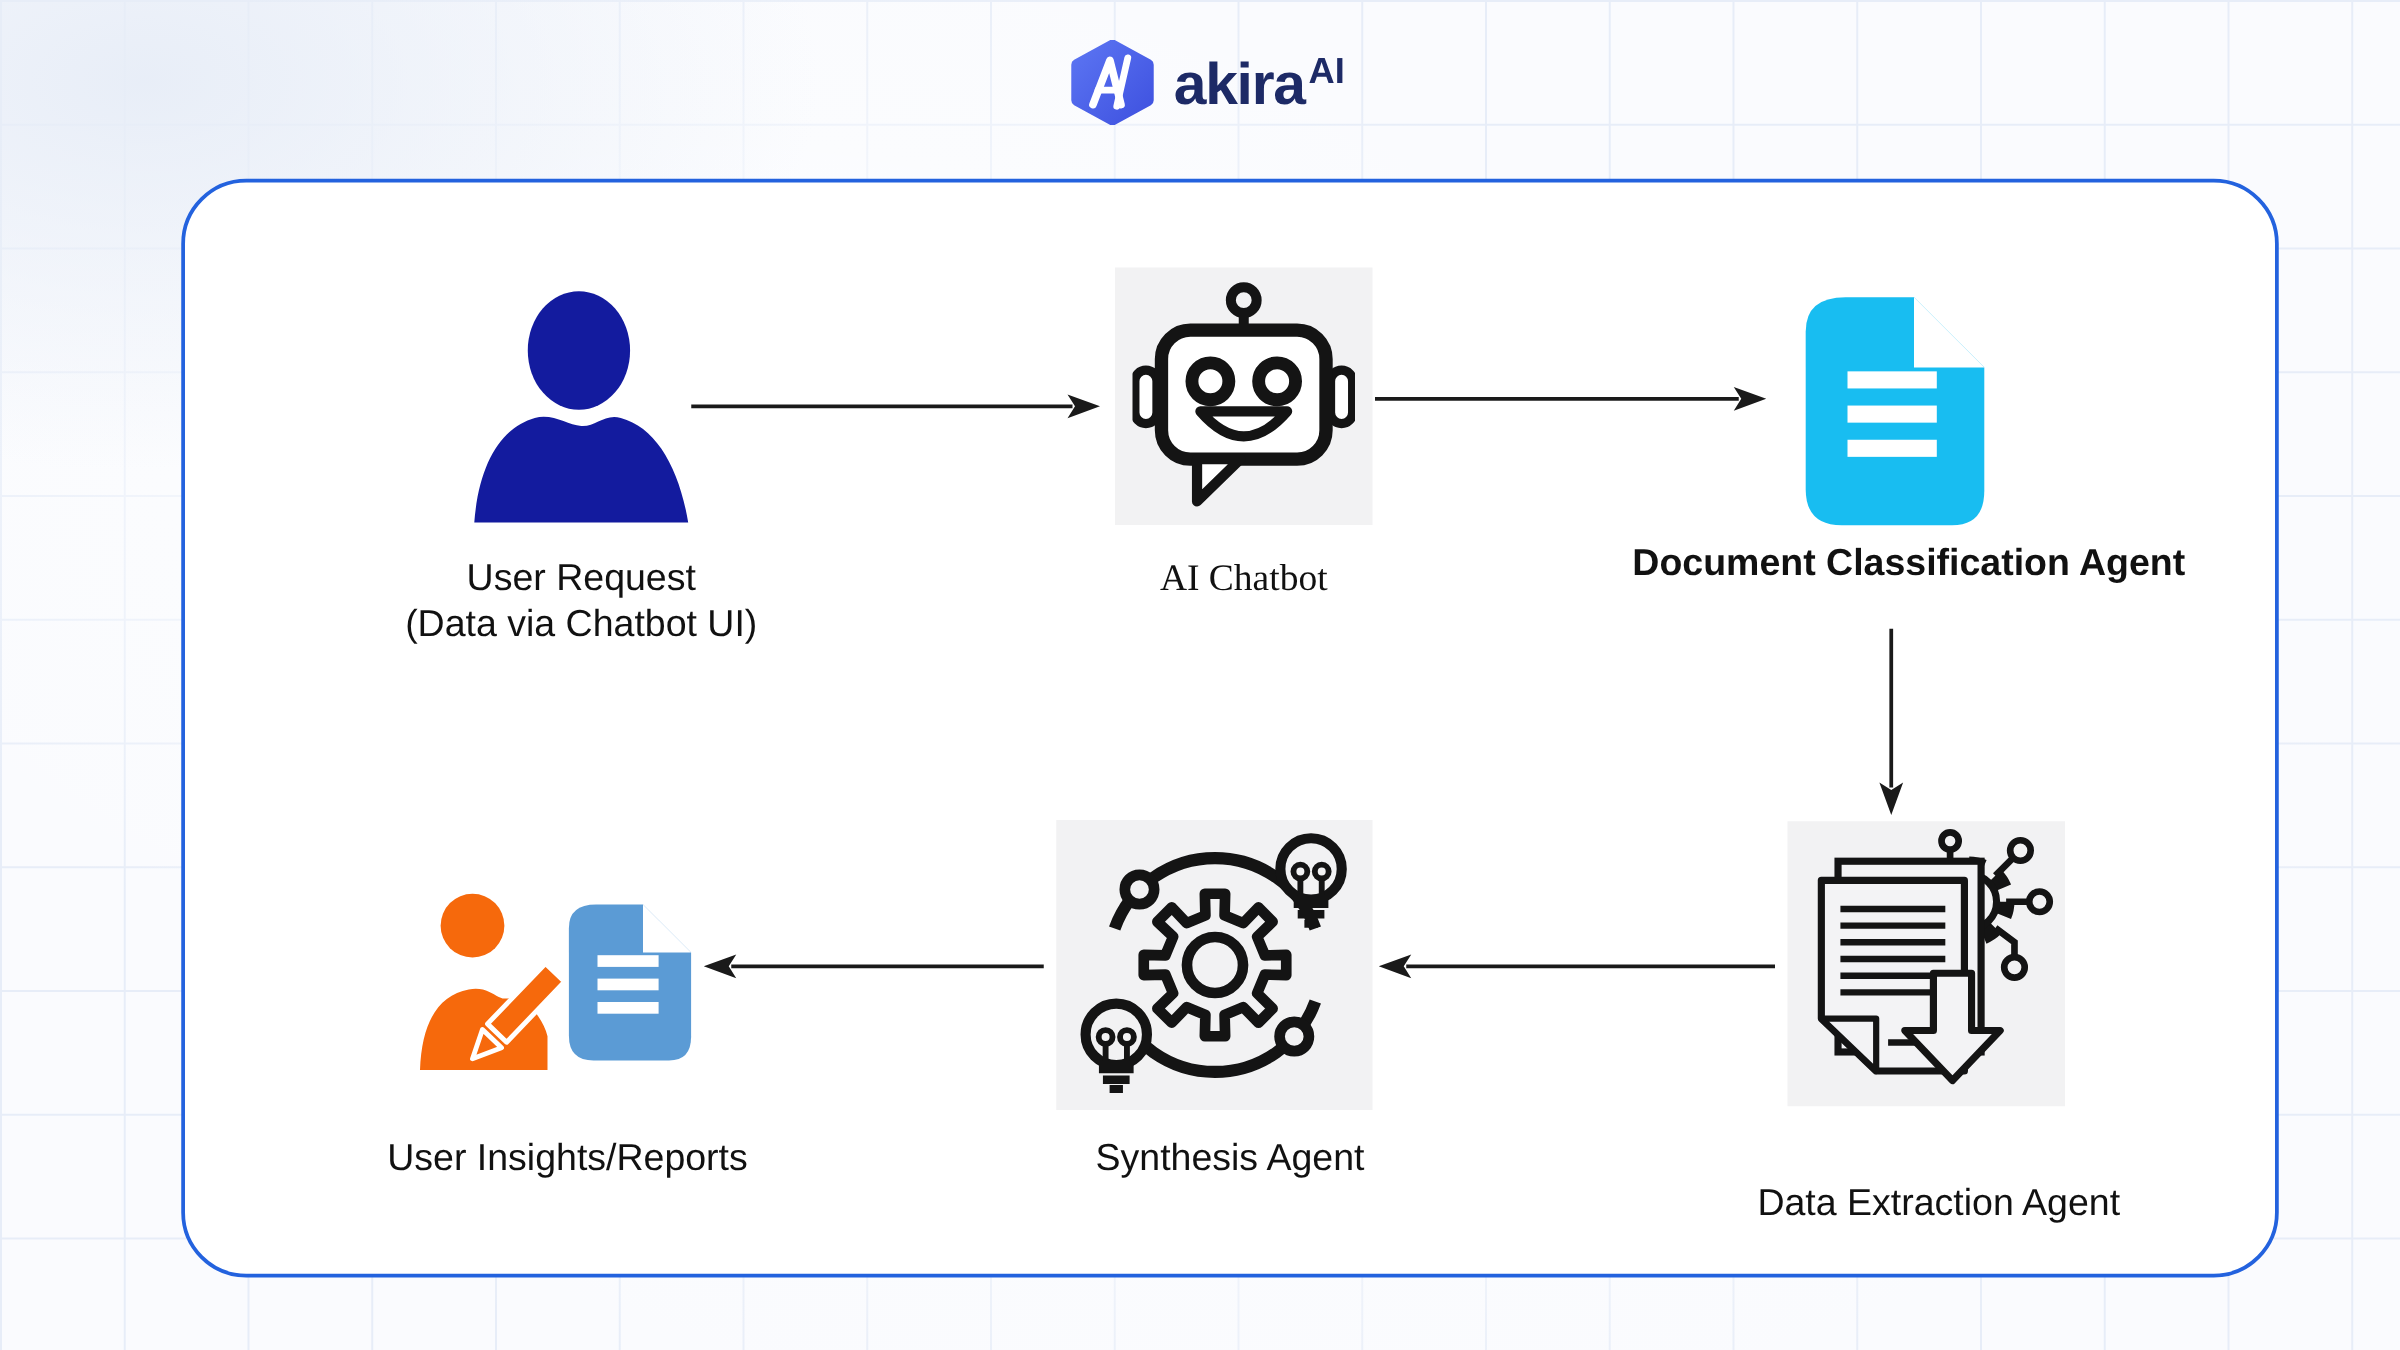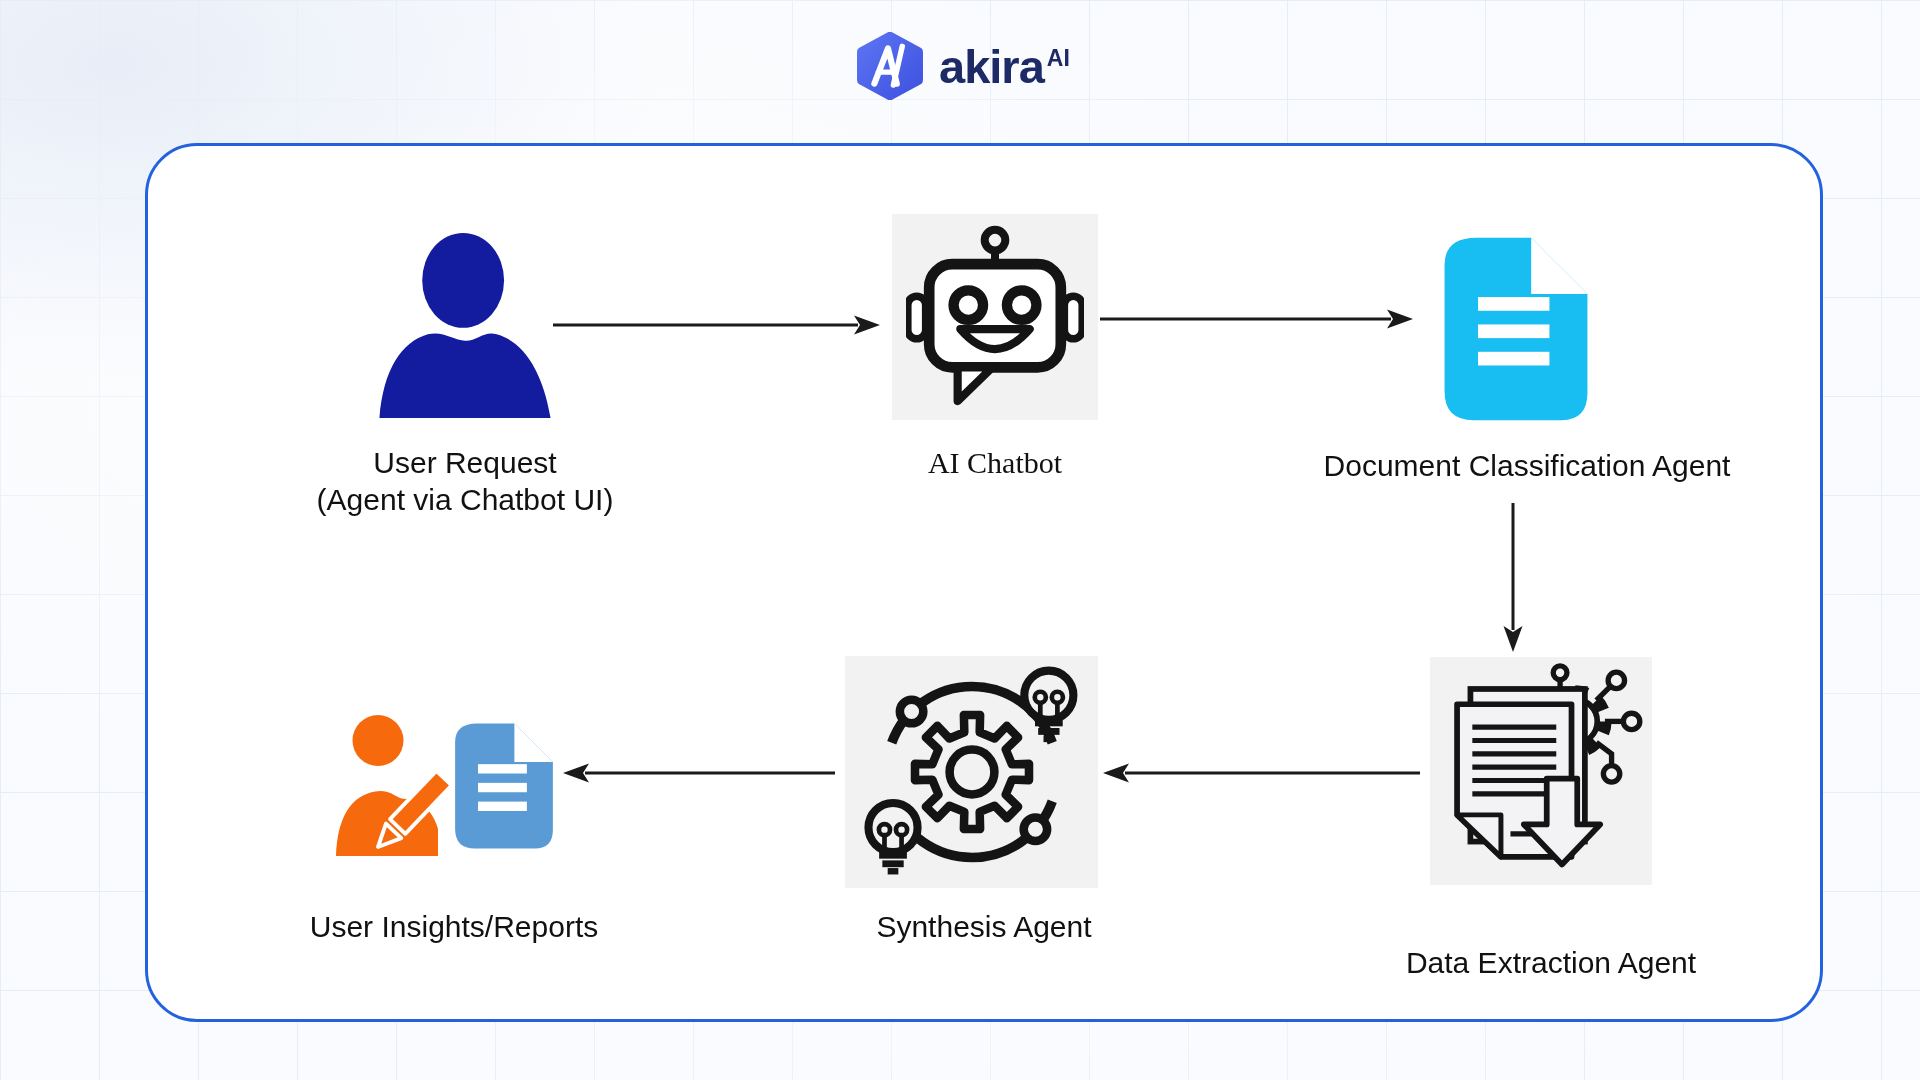--- a/index.html
+++ b/index.html
@@ -11,21 +11,21 @@
       radial-gradient(ellipse 900px 520px at 6% 6%, rgba(231,237,247,0.95) 0%, rgba(231,237,247,0) 60%),
       radial-gradient(ellipse 1000px 600px at 30% 35%, rgba(252,253,255,0.95) 15%, rgba(252,253,255,0) 75%),
       radial-gradient(ellipse 1200px 700px at 52% 62%, rgba(251,252,254,0.9) 20%, rgba(251,252,254,0) 75%),
       linear-gradient(#e7edf8 1.5px, transparent 1.5px),
       linear-gradient(90deg, #e7edf8 1.5px, transparent 1.5px);
     background-size:auto, auto, auto, 99px 99px, 99px 99px;
   }
   .logo { position:absolute; left:855px; top:32px; display:flex; align-items:center; }
   .logo svg { width:70px; height:68px; }
   .brand-text { font-size:47px; font-weight:bold; color:#1d2a66; margin-left:14px; letter-spacing:-1px; }
-  .brand-sup { font-size:23px; font-weight:bold; color:#1d2a66; vertical-align:super; margin-left:3px; letter-spacing:0; }
+  .brand-sup { font-size:29px; font-weight:bold; color:#1d2a66; vertical-align:super; margin-left:3px; letter-spacing:0; }
   .canvas {
     position:absolute; left:145px; top:143px; width:1678px; height:879px;
     background:#ffffff; border:3.5px solid #2362de; border-radius:52px;
   }
   .icon-box { position:absolute; background:#f2f2f3; display:flex; align-items:center; justify-content:center; }
   .node-label {
     position:absolute; transform:translateX(-50%); text-align:center;
     font-size:30px; line-height:37px; color:#111; white-space:nowrap;
   }
   .arrows { position:absolute; left:0; top:0; width:1920px; height:1080px; pointer-events:none; }
@@ -53,21 +53,21 @@
   </div>
 
   <div class="canvas"></div>
 
   <svg class="abs" style="left:372px; top:226px;" width="186" height="198" viewBox="0 0 100 100">
     <ellipse cx="49" cy="26" rx="22" ry="25.5" fill="#131b9e"></ellipse>
     <path d="M4 100 C6 74 16 59 30 55 C38 53 44 58 50 58.5 C56 59 60 53 67 55 C82 59 92 76 96 100 Z" fill="#131b9e"></path>
   </svg>
   <div class="node-label" style="left:465px; top:444px;">
     <span style="display:block">User Request</span>
-    <span style="display:block">(Agent via Chatbot UI)</span>
+    <span style="display:block">(Data via Chatbot UI)</span>
   </div>
 
   <div class="icon-box" style="left:892px; top:214px; width:206px; height:206px;">
     <svg width="178" height="185" viewBox="0 0 100 104">
       <g stroke="#141414" fill="none">
         <circle cx="50" cy="8.5" r="5.8" stroke-width="4.5"></circle>
         <path d="M50 14.3 V22" stroke-width="4.5"></path>
         <rect x="1" y="40" width="10" height="24" rx="5" stroke-width="4.2" fill="#fff"></rect>
         <rect x="89" y="40" width="10" height="24" rx="5" stroke-width="4.2" fill="#fff"></rect>
         <rect x="13" y="22" width="74" height="58" rx="13" stroke-width="6" fill="#fff"></rect>
@@ -80,21 +80,21 @@
   </div>
   <div class="node-label" style="left:995px; top:444px;font-family:Liberation Serif, serif;">AI Chatbot</div>
 
   <svg class="abs" style="left:1440px; top:233px;" width="152" height="192" viewBox="0 0 100 126">
     <path d="M24 3 H60 L97 40 V105 Q97 123 80 123 H22 Q3 123 3 104 V21 Q3 3 24 3 Z" fill="#18bdf1"></path>
     <path d="M60 3 L97 40 L60 40 Z" fill="#ffffff"></path>
     <rect x="25" y="42" width="47" height="9" fill="#fff"></rect>
     <rect x="25" y="60" width="47" height="9" fill="#fff"></rect>
     <rect x="25" y="78" width="47" height="9" fill="#fff"></rect>
   </svg>
-  <div class="node-label" style="left:1527px; top:447px;">Document Classification Agent</div>
+  <div class="node-label" style="left:1527px; top:432px;font-weight:bold;">Document Classification Agent</div>
 
   <div class="icon-box" style="left:1430px; top:657px; width:222px; height:228px;">
     <svg width="206" height="216" viewBox="0 0 108 112">
       <g stroke="#141414" fill="none">
         <circle cx="72" cy="30" r="15.5" stroke-width="7" stroke-dasharray="6.08 6.08"></circle>
         <circle cx="72" cy="30" r="11.5" stroke-width="3"></circle>
         <path d="M83 19 L90 12" stroke-width="2.8"></path>
           <circle cx="93.5" cy="8.5" r="4.3" stroke-width="2.8" fill="#f2f2f3"></circle>
         <path d="M87.5 30 L98 30" stroke-width="2.8"></path>
           <circle cx="101.5" cy="30" r="4.3" stroke-width="2.8" fill="#f2f2f3"></circle>

